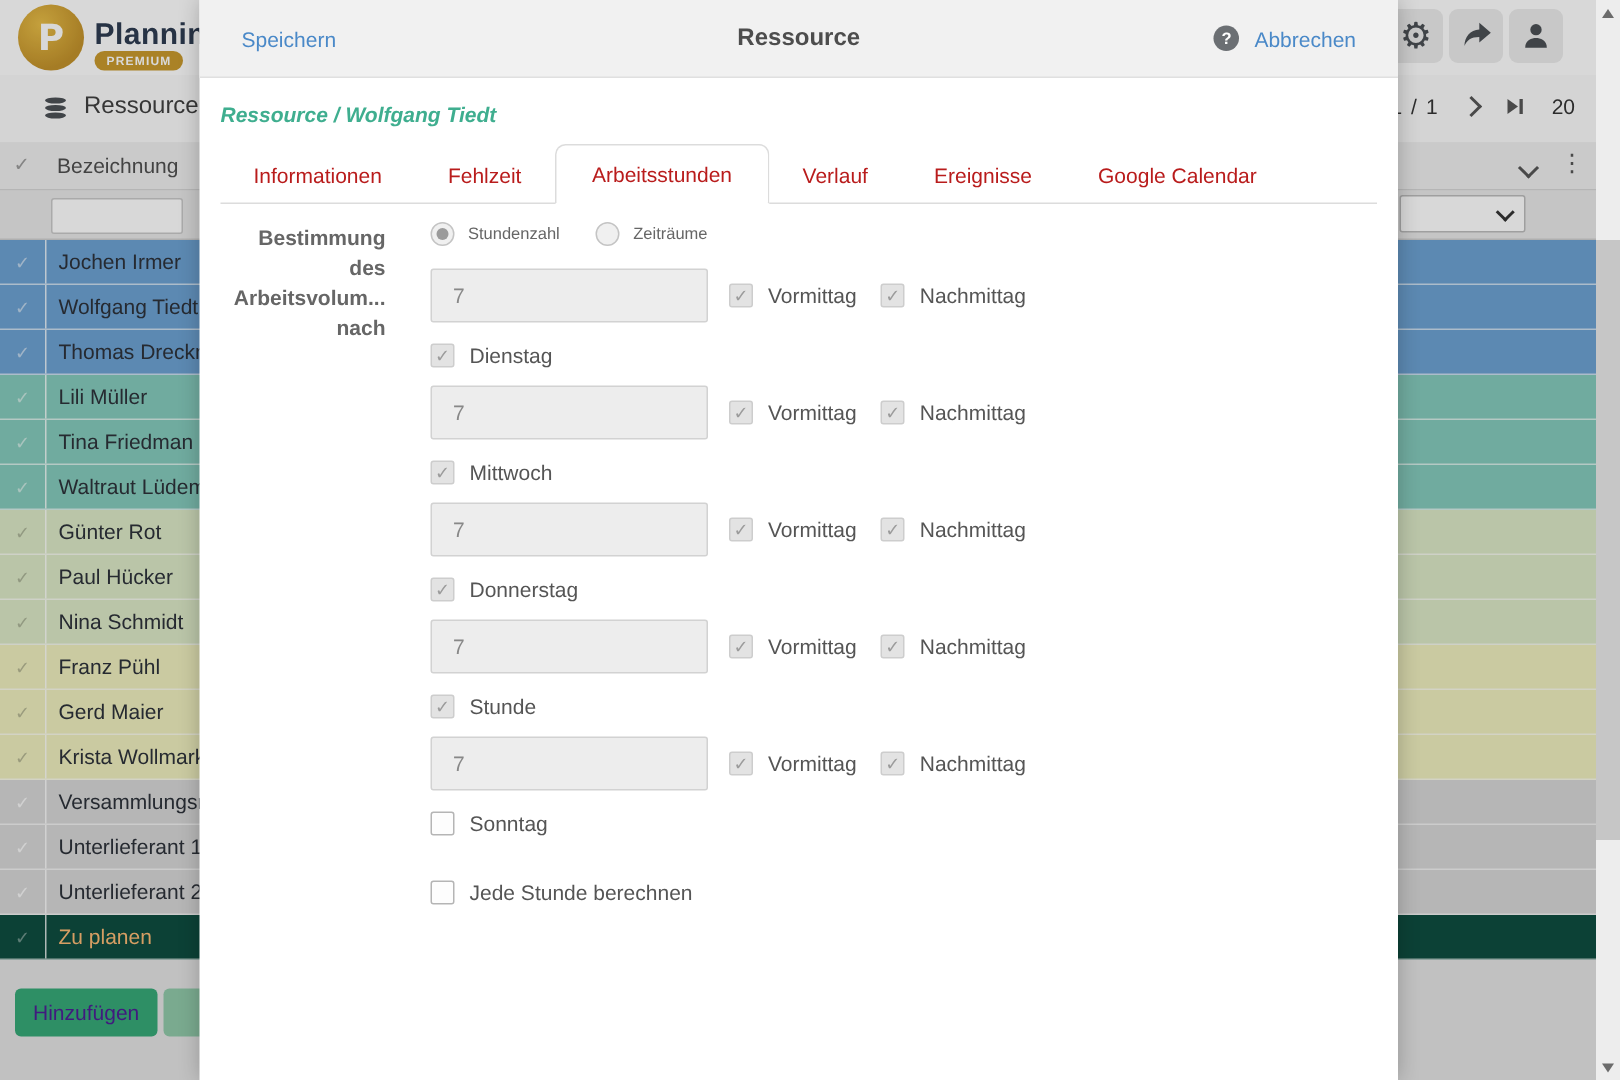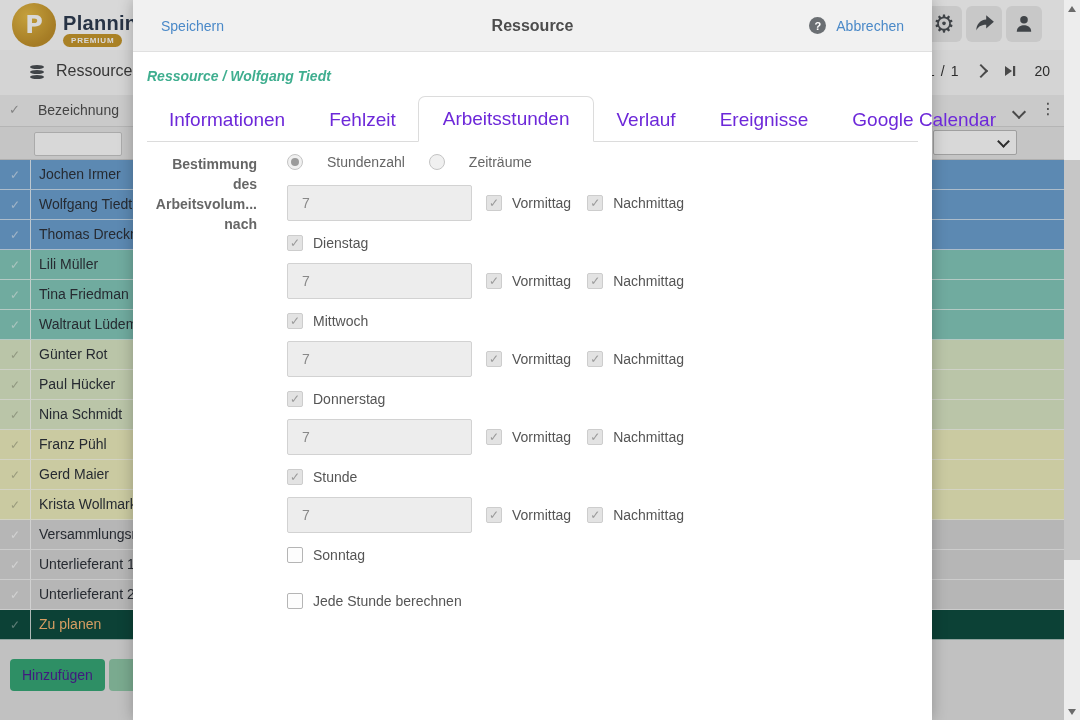--- a/index.html
+++ b/index.html
@@ -74,32 +74,32 @@
     display:flex;align-items:center;position:relative;padding:0 28px}
   .link{color:var(--link,#4a89c8);font-size:14px;cursor:pointer}
   .modal-title{position:absolute;left:0;right:0;text-align:center;font-size:16px;font-weight:bold;
     color:var(--title-text,#4d4d4d)}
   .bar-right{margin-left:auto;display:flex;align-items:center;gap:10px;position:relative;z-index:1}
   .help-icon{width:17px;height:17px;border-radius:50%;background:#6b6f73;color:#fff;font-size:11px;
     font-weight:bold;display:flex;align-items:center;justify-content:center}
   .breadcrumb{padding:16px 14px 12px;font-size:14px;font-weight:bold;font-style:italic;
     color:var(--breadcrumb,#3fae8f)}
   .tabs{display:flex;margin:0 14px;border-bottom:1px solid #dcdcdc;align-items:flex-end}
-  .tab{padding:10px 22px;font-size:19px;color:#6d28d9;white-space:nowrap;cursor:pointer}
+  .tab{padding:10px 22px;font-size:14px;color:#b91c1c;white-space:nowrap;cursor:pointer}
   .tab.active{background:#fff;border:1px solid #dcdcdc;border-bottom:1px solid #fff;
     border-radius:7px 7px 0 0;margin-bottom:-1px;padding:11px 24px}
   .form{padding:12px 14px 0}
   .frow{display:grid;grid-template-columns:110px 1fr;column-gap:30px}
   .flabel{font-size:14px;font-weight:bold;color:var(--label-text,#666);text-align:right;
     white-space:pre-line;line-height:20px}
   .profil-row{align-items:center;margin-bottom:34px}
   .select{height:35px;border:1px solid #c9c9c9;border-radius:2px;display:flex;align-items:center;
     padding:0 14px;font-size:14px;color:#555;justify-content:space-between;box-sizing:border-box;max-width:616px}
   .radio-row{display:flex;gap:24px;margin-bottom:15px}
-  .radio-opt{display:flex;align-items:center;gap:24px;font-size:14px;color:#666}
+  .radio-opt{display:flex;align-items:center;gap:9px;font-size:11px;color:#666}
   .radio{width:16px;height:16px;border-radius:50%;border:1px solid #c4c4c4;background:#f0f0f0;
     box-sizing:border-box;position:relative;flex:none}
   .radio.selected::after{content:"";position:absolute;inset:3px;border-radius:50%;background:#9b9b9b}
   .cb{width:16px;height:16px;border:1px solid #b5b5b5;border-radius:2px;background:#fdfdfd;
     box-sizing:border-box;position:relative;flex:none}
   .cb.checked::after{content:"✓";position:absolute;left:2px;top:-1px;font-size:12px;line-height:16px}
   .cb.disabled{background:#e3e3e3;border-color:#cdcdcd}
   .cb.disabled.checked::after{color:#9b9b9b}
   .day-block{margin-bottom:14px}
   .day-block.no-hours{margin-bottom:18px}

